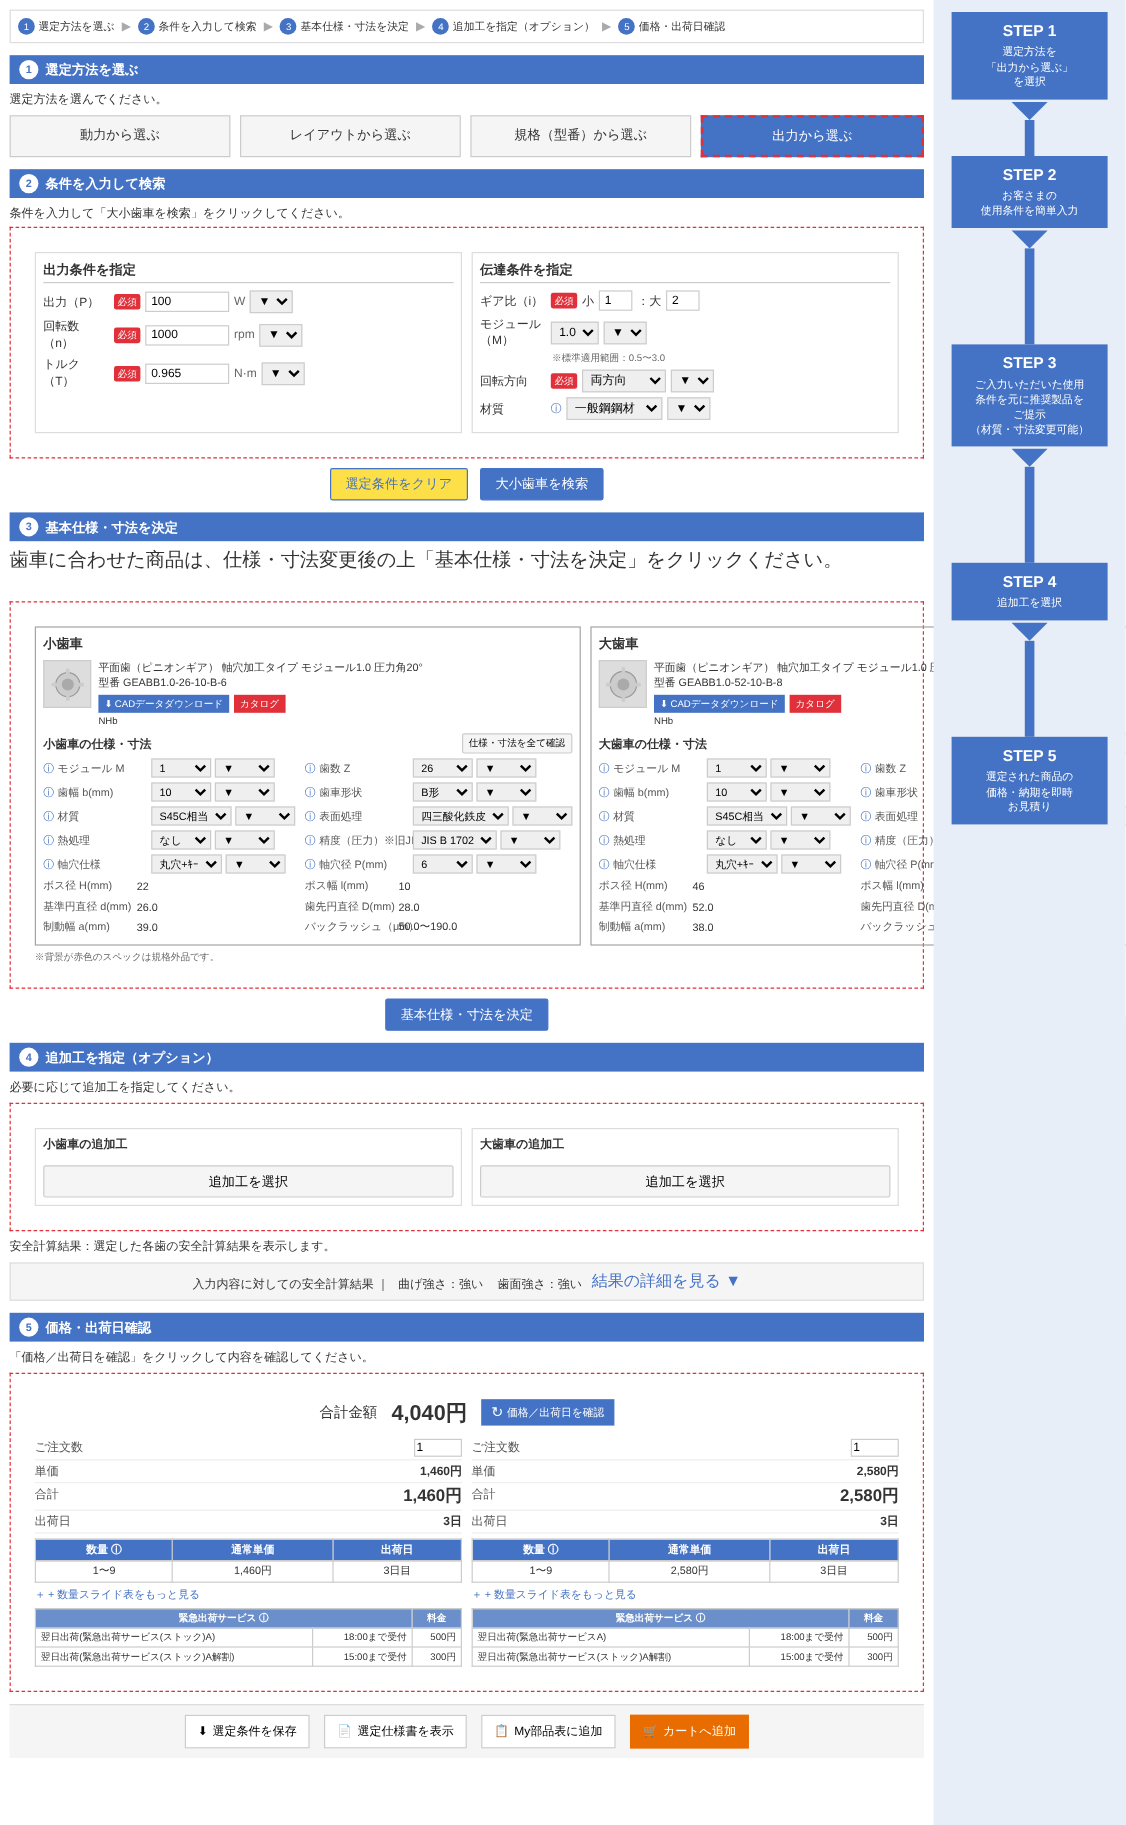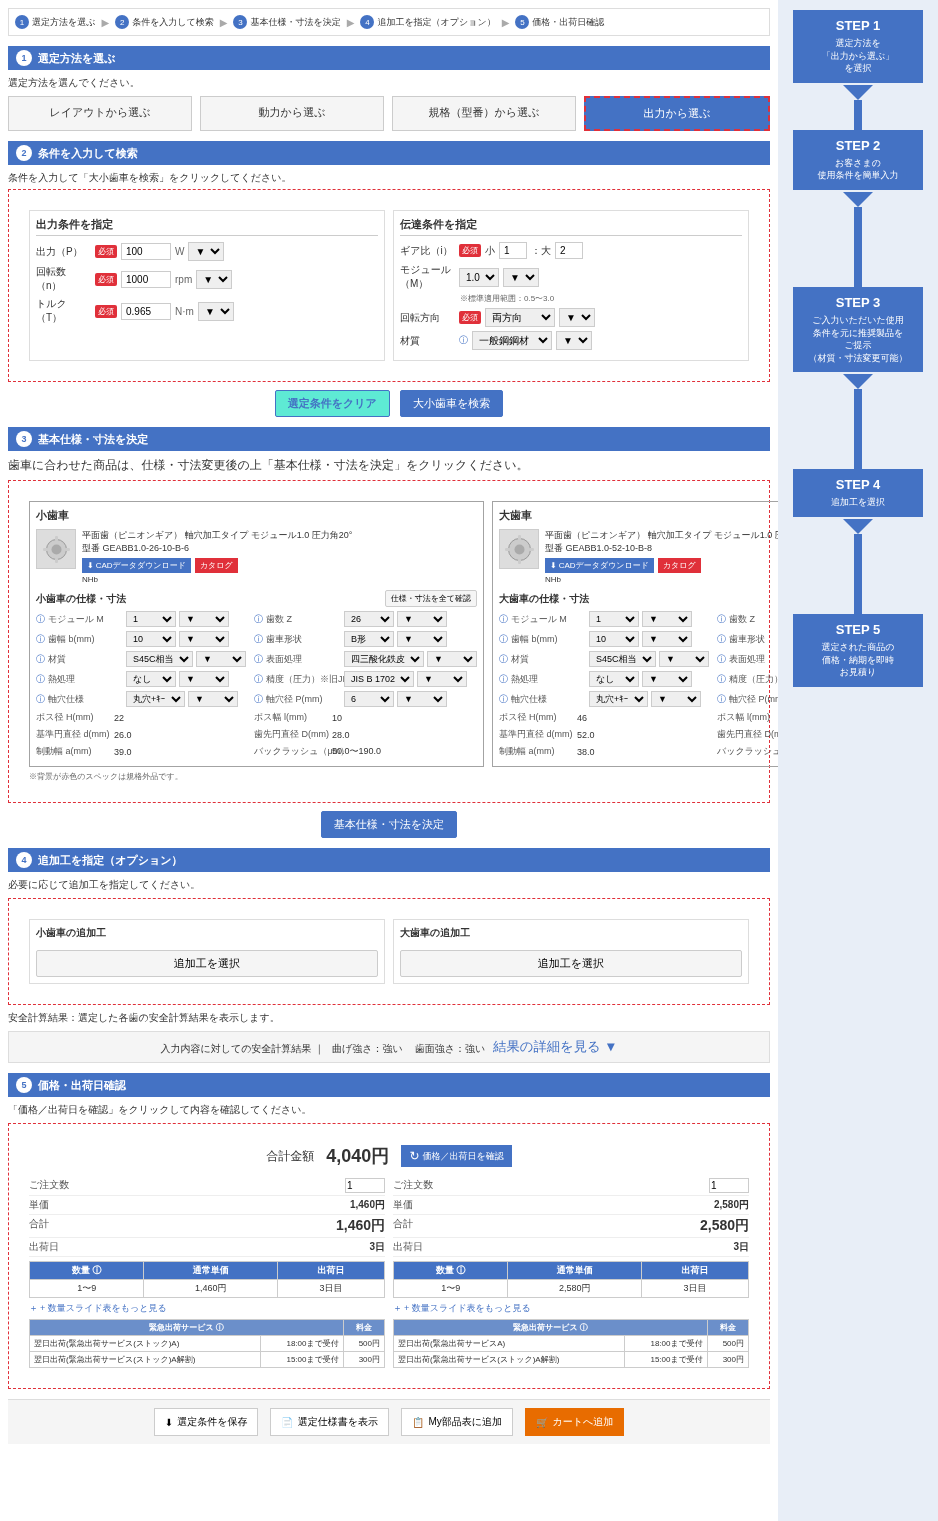--- a/index.html
+++ b/index.html
@@ -18,35 +18,35 @@
     .section-header { display: flex; align-items: center; background: #4472c4; color: #fff; padding: 4px 8px; margin-bottom: 6px; font-size: 11px; font-weight: bold; }
     .section-num { background: #fff; color: #4472c4; border-radius: 50%; width: 16px; height: 16px; display: flex; align-items: center; justify-content: center; font-size: 9px; font-weight: bold; margin-right: 6px; flex-shrink: 0; }
 
     
     .section { margin-bottom: 10px; }
     .section-inner { border: 1px dashed #e0303a; padding: 20px; margin-bottom: 6px; }
 
     
     .btn { display: inline-flex; align-items: center; justify-content: center; border: 1px solid #ccc; background: #f5f5f5; padding: 5px 12px; cursor: pointer; font-size: 11px; border-radius: 2px; }
     .btn-blue { background: #4472c4; color: #fff; border-color: #4472c4; }
-    .btn-blue-outline { background: #5eead4; color: #4472c4; border-color: #4472c4; font-weight: bold; }
+    .btn-blue-outline { background: #fde047; color: #4472c4; border-color: #4472c4; }
 
     
     .select-method { display: flex; gap: 8px; margin-top: 6px; }
     .method-btn { flex: 1; text-align: center; padding: 8px 4px; border: 1px solid #ccc; background: #f5f5f5; cursor: pointer; font-size: 11px; }
     .method-btn.selected { background: #4472c4; color: #fff; border: 2px dashed #e0303a; }
 
     
     .conditions-grid { display: flex; gap: 8px; }
     .cond-box { flex: 1; border: 1px solid #ddd; padding: 6px; }
     .cond-title { font-weight: bold; font-size: 11px; margin-bottom: 6px; border-bottom: 1px solid #ccc; padding-bottom: 3px; }
     .cond-row { display: flex; align-items: center; margin-bottom: 4px; gap: 4px; }
     .cond-label { width: 55px; font-size: 10px; }
     .required-badge { background: #e0303a; color: #fff; font-size: 8px; padding: 1px 3px; border-radius: 2px; flex-shrink: 0; }
-    .cond-input { border: 1px solid #ccc; padding: 2px 4px; width: 50px; font-size: 10px; }
+    .cond-input { border: 1px solid #ccc; padding: 2px 4px; width: 70px; font-size: 10px; }
     .cond-unit { font-size: 10px; color: #666; }
     .cond-select { border: 1px solid #ccc; padding: 2px 2px; font-size: 10px; }
 
     .action-row { display: flex; justify-content: center; gap: 10px; margin: 8px 0; }
 
     
     .gear-pair { display: flex; gap: 8px; }
     .gear-box { flex: 1; border: 1px solid #a3a3a3; padding: 6px; }
     .gear-box-title { font-weight: bold; font-size: 11px; margin-bottom: 6px; }
     .gear-product { display: flex; align-items: flex-start; gap: 6px; margin-bottom: 6px; }
@@ -139,22 +139,22 @@
       </div>
     </div>
 
     <div class="section">
       <div class="section-header">
         <span class="section-num">1</span>
         <span>選定方法を選ぶ</span>
       </div>
       <p style="font-size:10px;margin-bottom:4px;">選定方法を選んでください。</p>
       <div class="select-method">
+        <div class="method-btn">動力から選ぶ</div>
         <div class="method-btn">レイアウトから選ぶ</div>
-        <div class="method-btn">動力から選ぶ</div>
         <div class="method-btn">規格（型番）から選ぶ</div>
         <div class="method-btn selected">出力から選ぶ</div>
       </div>
     </div>
 
     <div class="section">
       <div class="section-header">
         <span class="section-num">2</span>
         <span>条件を入力して検索</span>
       </div>
@@ -222,21 +222,21 @@
         <button class="btn btn-blue-outline">選定条件をクリア</button>
         <button class="btn btn-blue">大小歯車を検索</button>
       </div>
     </div>
 
     <div class="section">
       <div class="section-header">
         <span class="section-num">3</span>
         <span>基本仕様・寸法を決定</span>
       </div>
-      <p style="font-size:12px;margin-bottom:6px;">歯車に合わせた商品は、仕様・寸法変更後の上「基本仕様・寸法を決定」をクリックください。</p>
+      <p style="font-size:16px;margin-bottom:23px;">歯車に合わせた商品は、仕様・寸法変更後の上「基本仕様・寸法を決定」をクリックください。</p>
       <div class="section-inner">
         <div class="gear-pair">
 
           <div class="gear-box">
             <div class="gear-box-title">小歯車</div>
             <div class="gear-product">
               <div class="gear-img">
 
                 <svg width="35" height="35" viewBox="0 0 35 35">
                   <circle cx="17.5" cy="17.5" r="10" fill="#ccc" stroke="#999" stroke-width="1"></circle>

